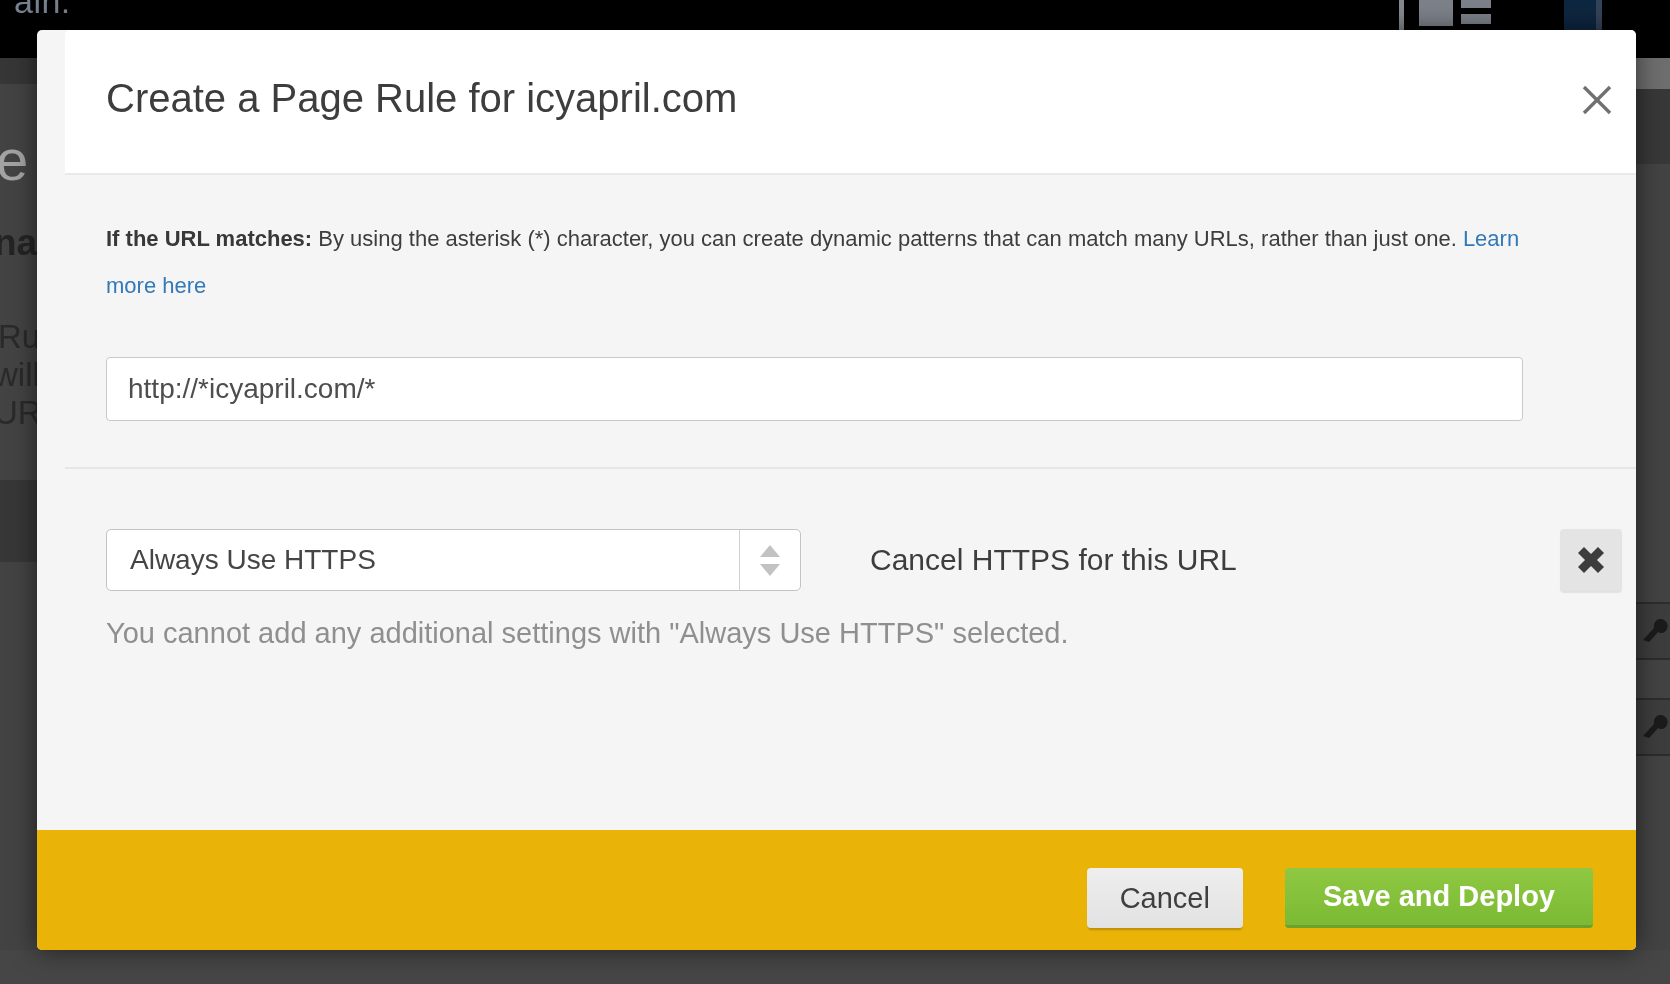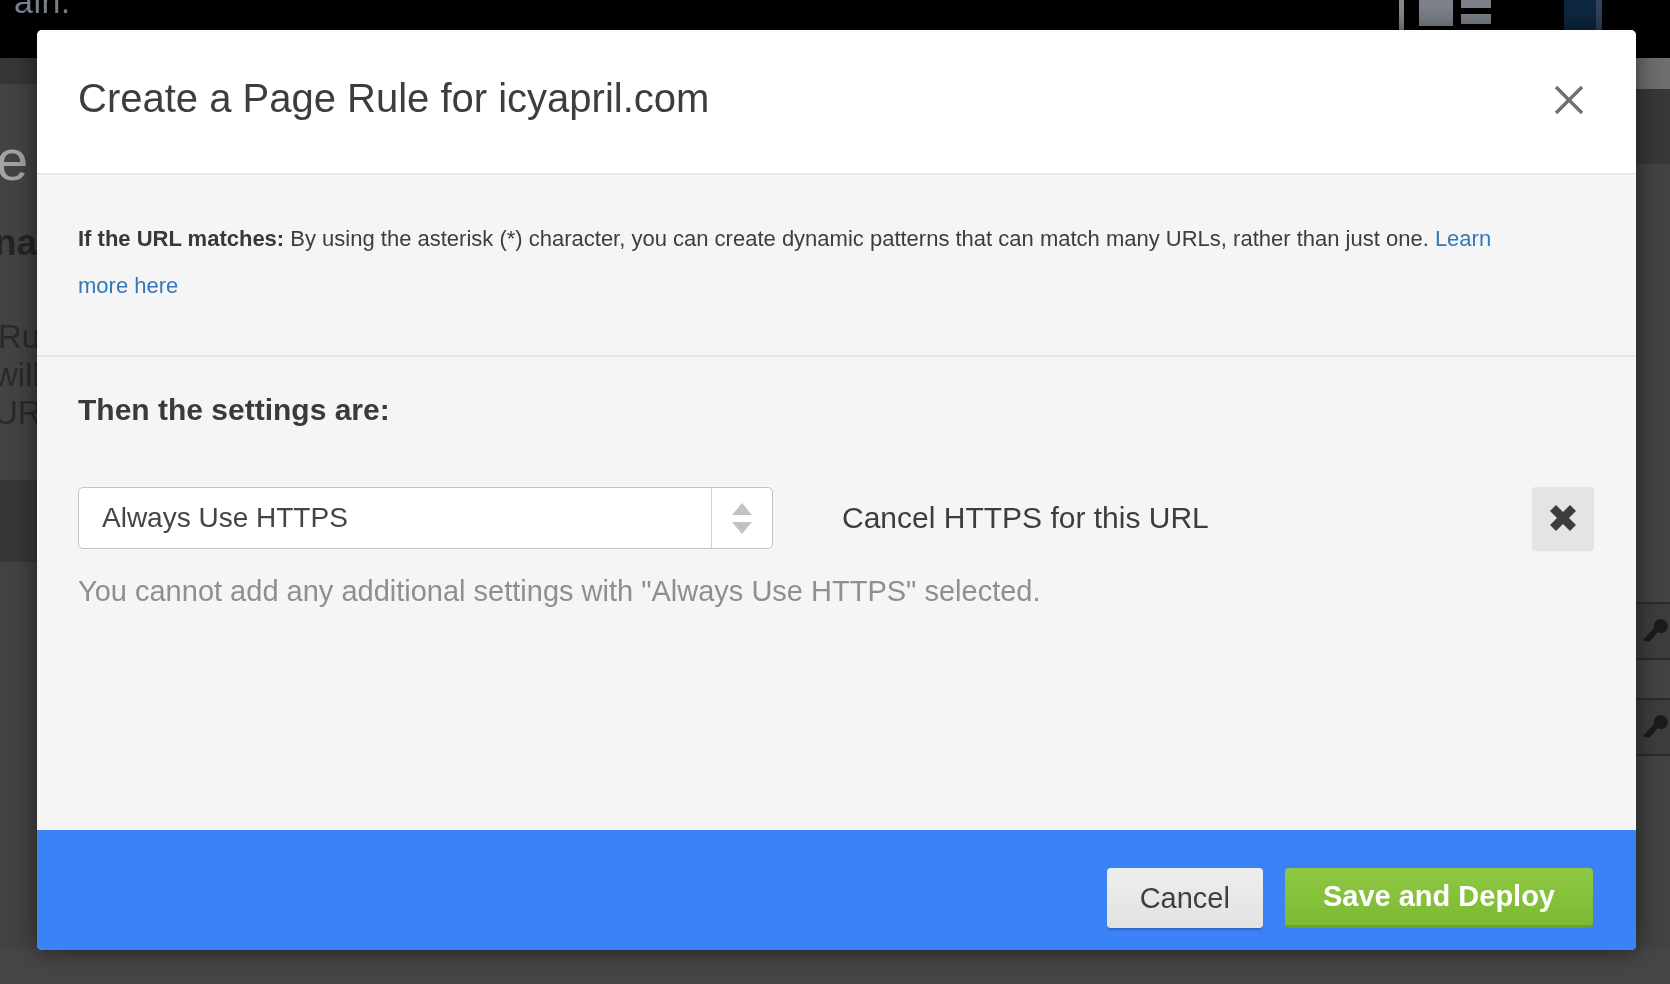--- a/index.html
+++ b/index.html
@@ -47,21 +47,21 @@
     background: #3d3d3d; border-top: 2px solid #2c2c2c; border-bottom: 2px solid #2c2c2c;
   }
   .wrench-panel svg { position: absolute; left: 4px; top: 12px; }
   .bottom-strip { position: absolute; left: 0; top: 950px; width: 1670px; height: 34px; background: #464646; }
 
   
   .modal {
     position: absolute; left: 37px; top: 30px; width: 1599px; height: 920px;
     background: #f5f5f6; border-radius: 5px;
     box-shadow: 0 0 26px rgba(0,0,0,0.55);
-    z-index: 5; overflow: hidden;
+    z-index: 5; overflow: hidden; padding-left: 28px;
   }
   .modal-header {
     height: 145px; background: #ffffff; border-bottom: 2px solid #e9e9e9;
     position: relative; border-radius: 5px 5px 0 0;
   }
   .modal-title {
     position: absolute; left: 41px; top: 46px;
     font-size: 40px; font-weight: 400; color: #3d3d3d;
   }
   .close-btn {
@@ -119,23 +119,24 @@
     margin-left: auto; width: 62px; height: 62px; background: #e4e4e4;
     border: none; border-radius: 4px; cursor: pointer;
     display: flex; align-items: center; justify-content: center;
     box-shadow: 0 2px 1px rgba(0,0,0,0.08);
   }
 
   .settings-note { margin-top: 26px; font-size: 29px; color: #8f8f8f; }
 
   .modal-footer {
     position: absolute; left: 0; top: 800px; width: 1599px; height: 150px;
-    background: #3b82f6; border-radius: 0 0 5px 5px;
+    background: #eab308; border-radius: 0 0 5px 5px;
     display: flex; align-items: flex-start; justify-content: flex-end;
     padding: 38px 43px 0 0;
+    gap: 20px;
   }
   .btn {
     height: 60px; border: none; border-radius: 4px; cursor: pointer;
     font-family: "Liberation Sans", sans-serif; font-size: 29px; color: #3f3f3f;
     padding: 0 33px;
   }
   .btn-gray {
     background: linear-gradient(#eeeeee, #e2e2e2);
     box-shadow: 0 3px 2px -1px rgba(0,0,0,0.2);
   }
@@ -196,24 +197,24 @@
   </div>
 
   <div class="modal-body">
 
     <p class="url-paragraph">
       <b>If the URL matches:</b>
       <span>By using the asterisk (*) character, you can create dynamic patterns that can match many URLs, rather than just one.</span>
       <a class="learn-link">Learn more here</a>
     </p>
 
+    <input class="url-input" type="text" value="http://*icyapril.com/*" style="">
 
     <hr class="section-divider">
 
-    <div class="settings-heading">Then the settings are:</div>
 
     <div class="settings-row">
       <div class="setting-select">
         <span class="sel-text">Always Use HTTPS</span>
         <div class="sel-stepper">
           <div class="tri-up"></div>
           <div class="tri-down"></div>
         </div>
       </div>
       <span class="setting-desc">Cancel HTTPS for this URL</span>

